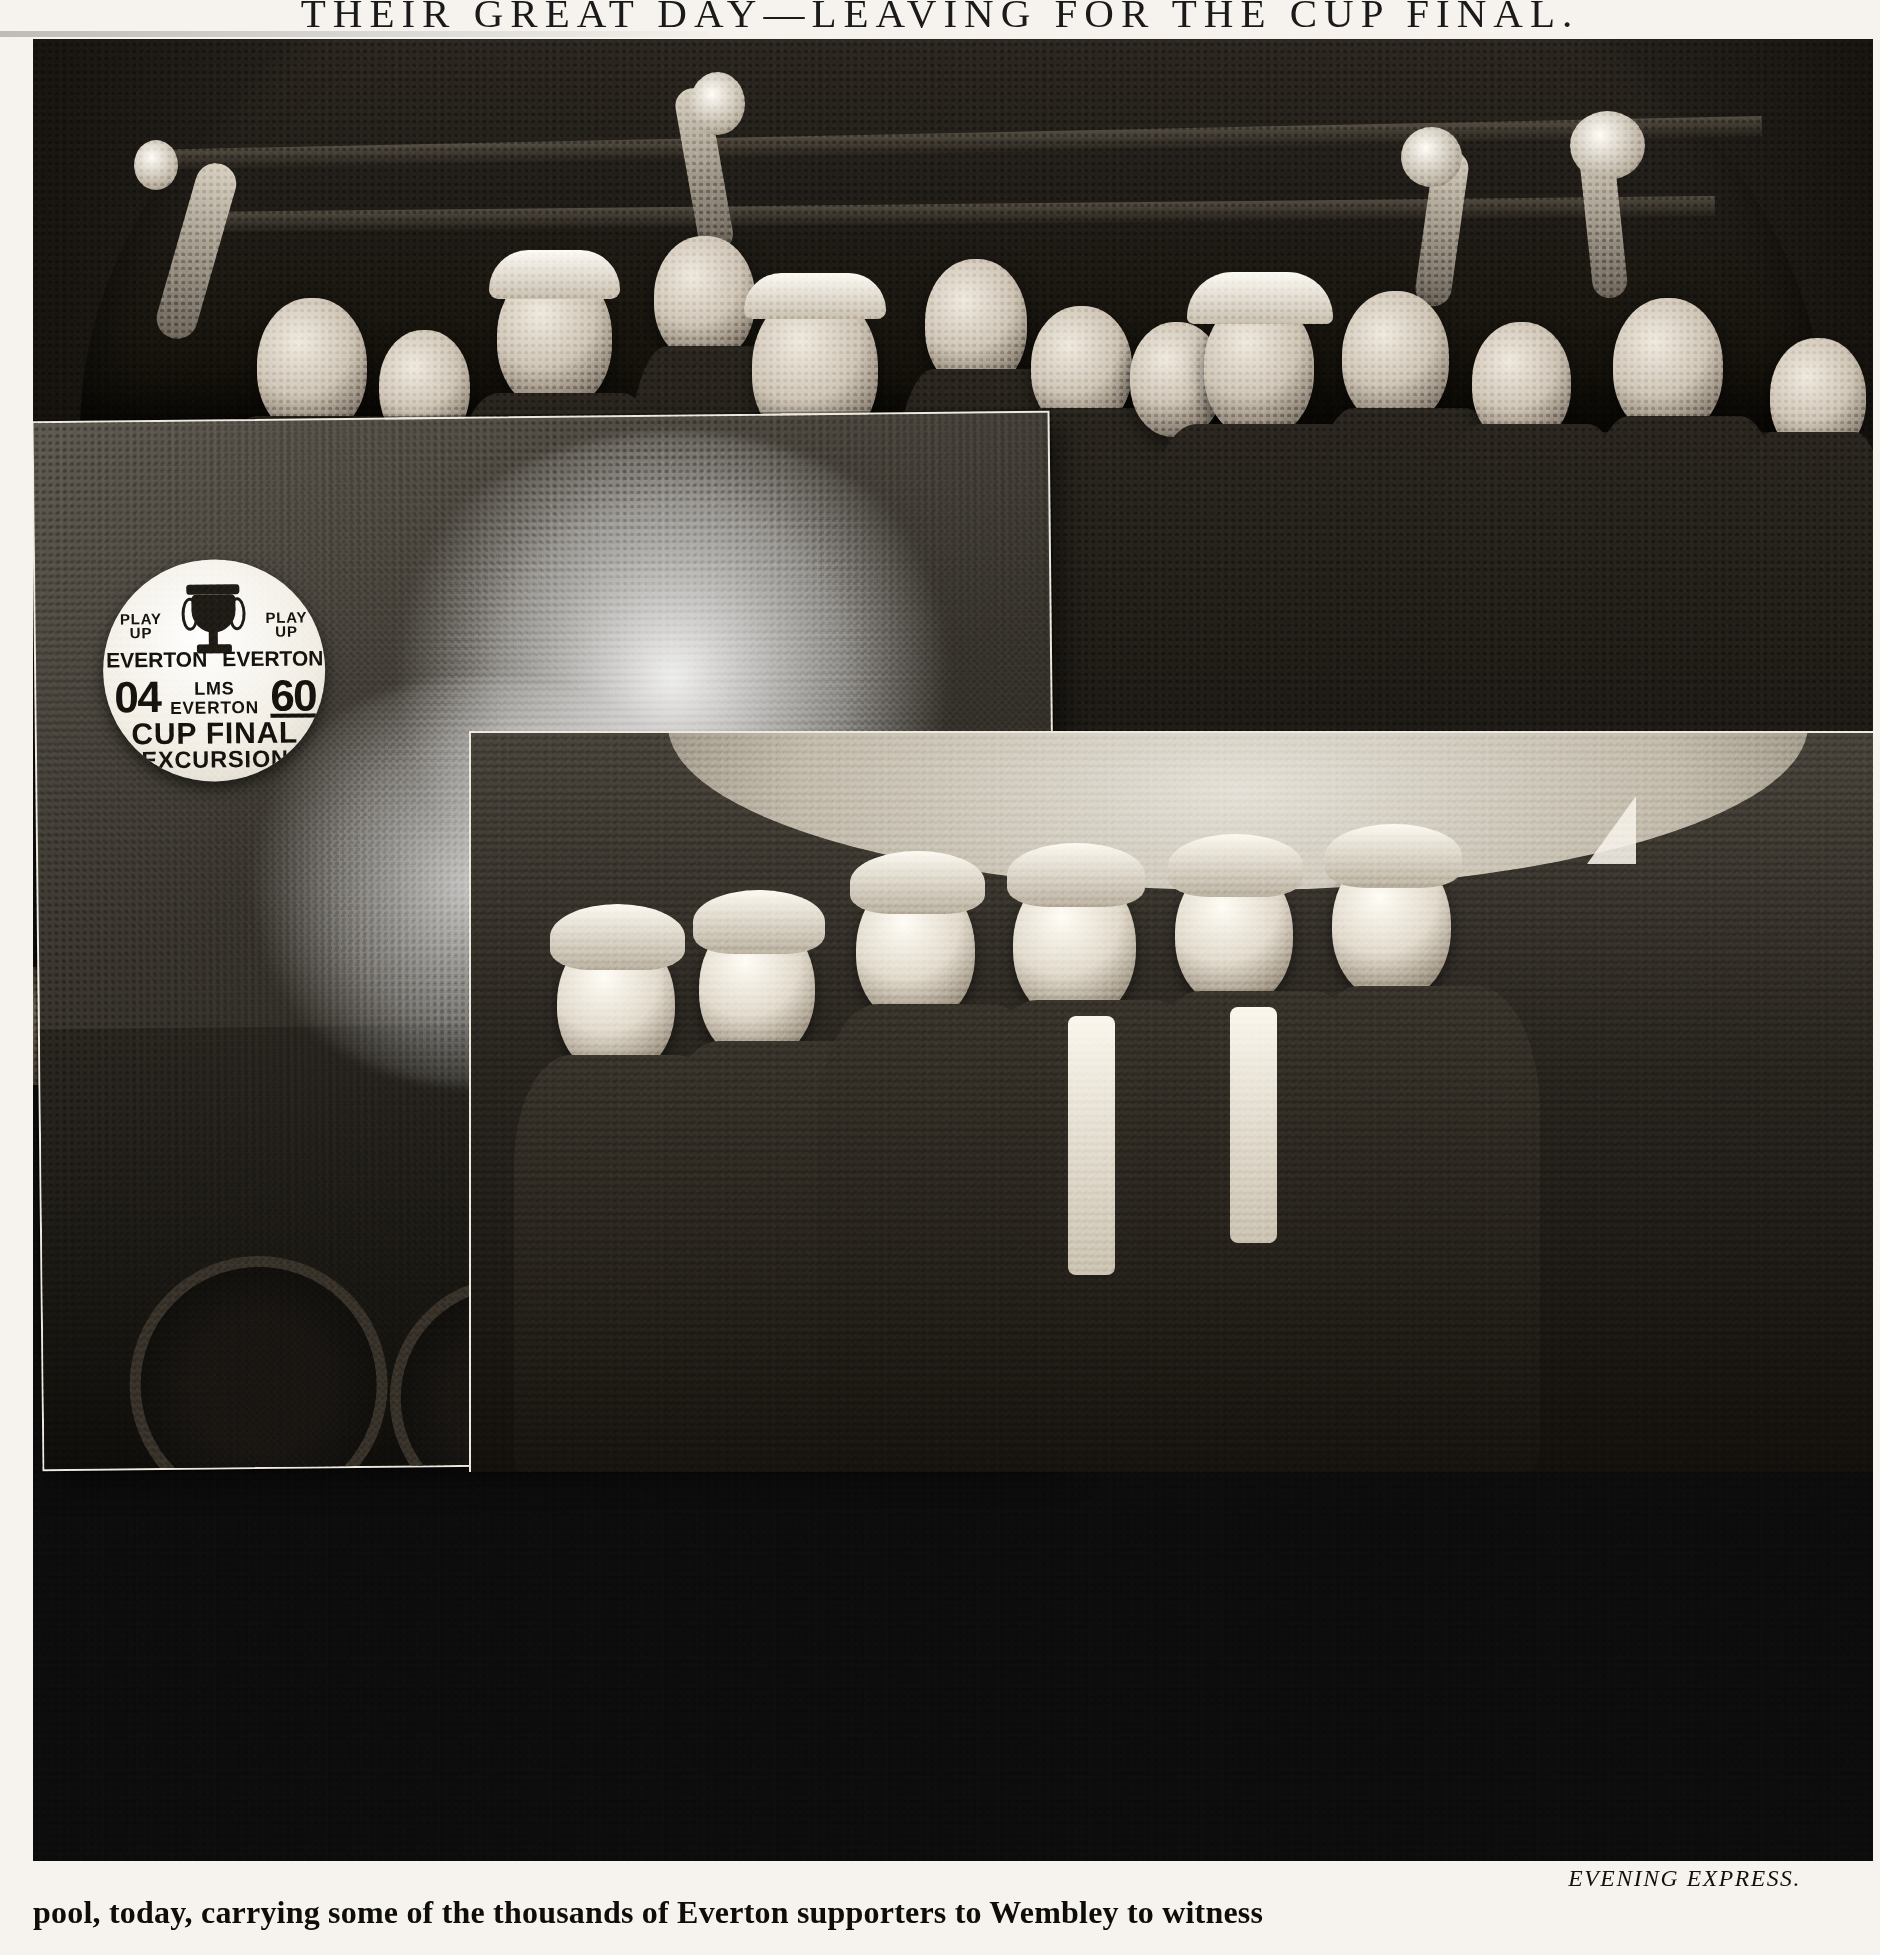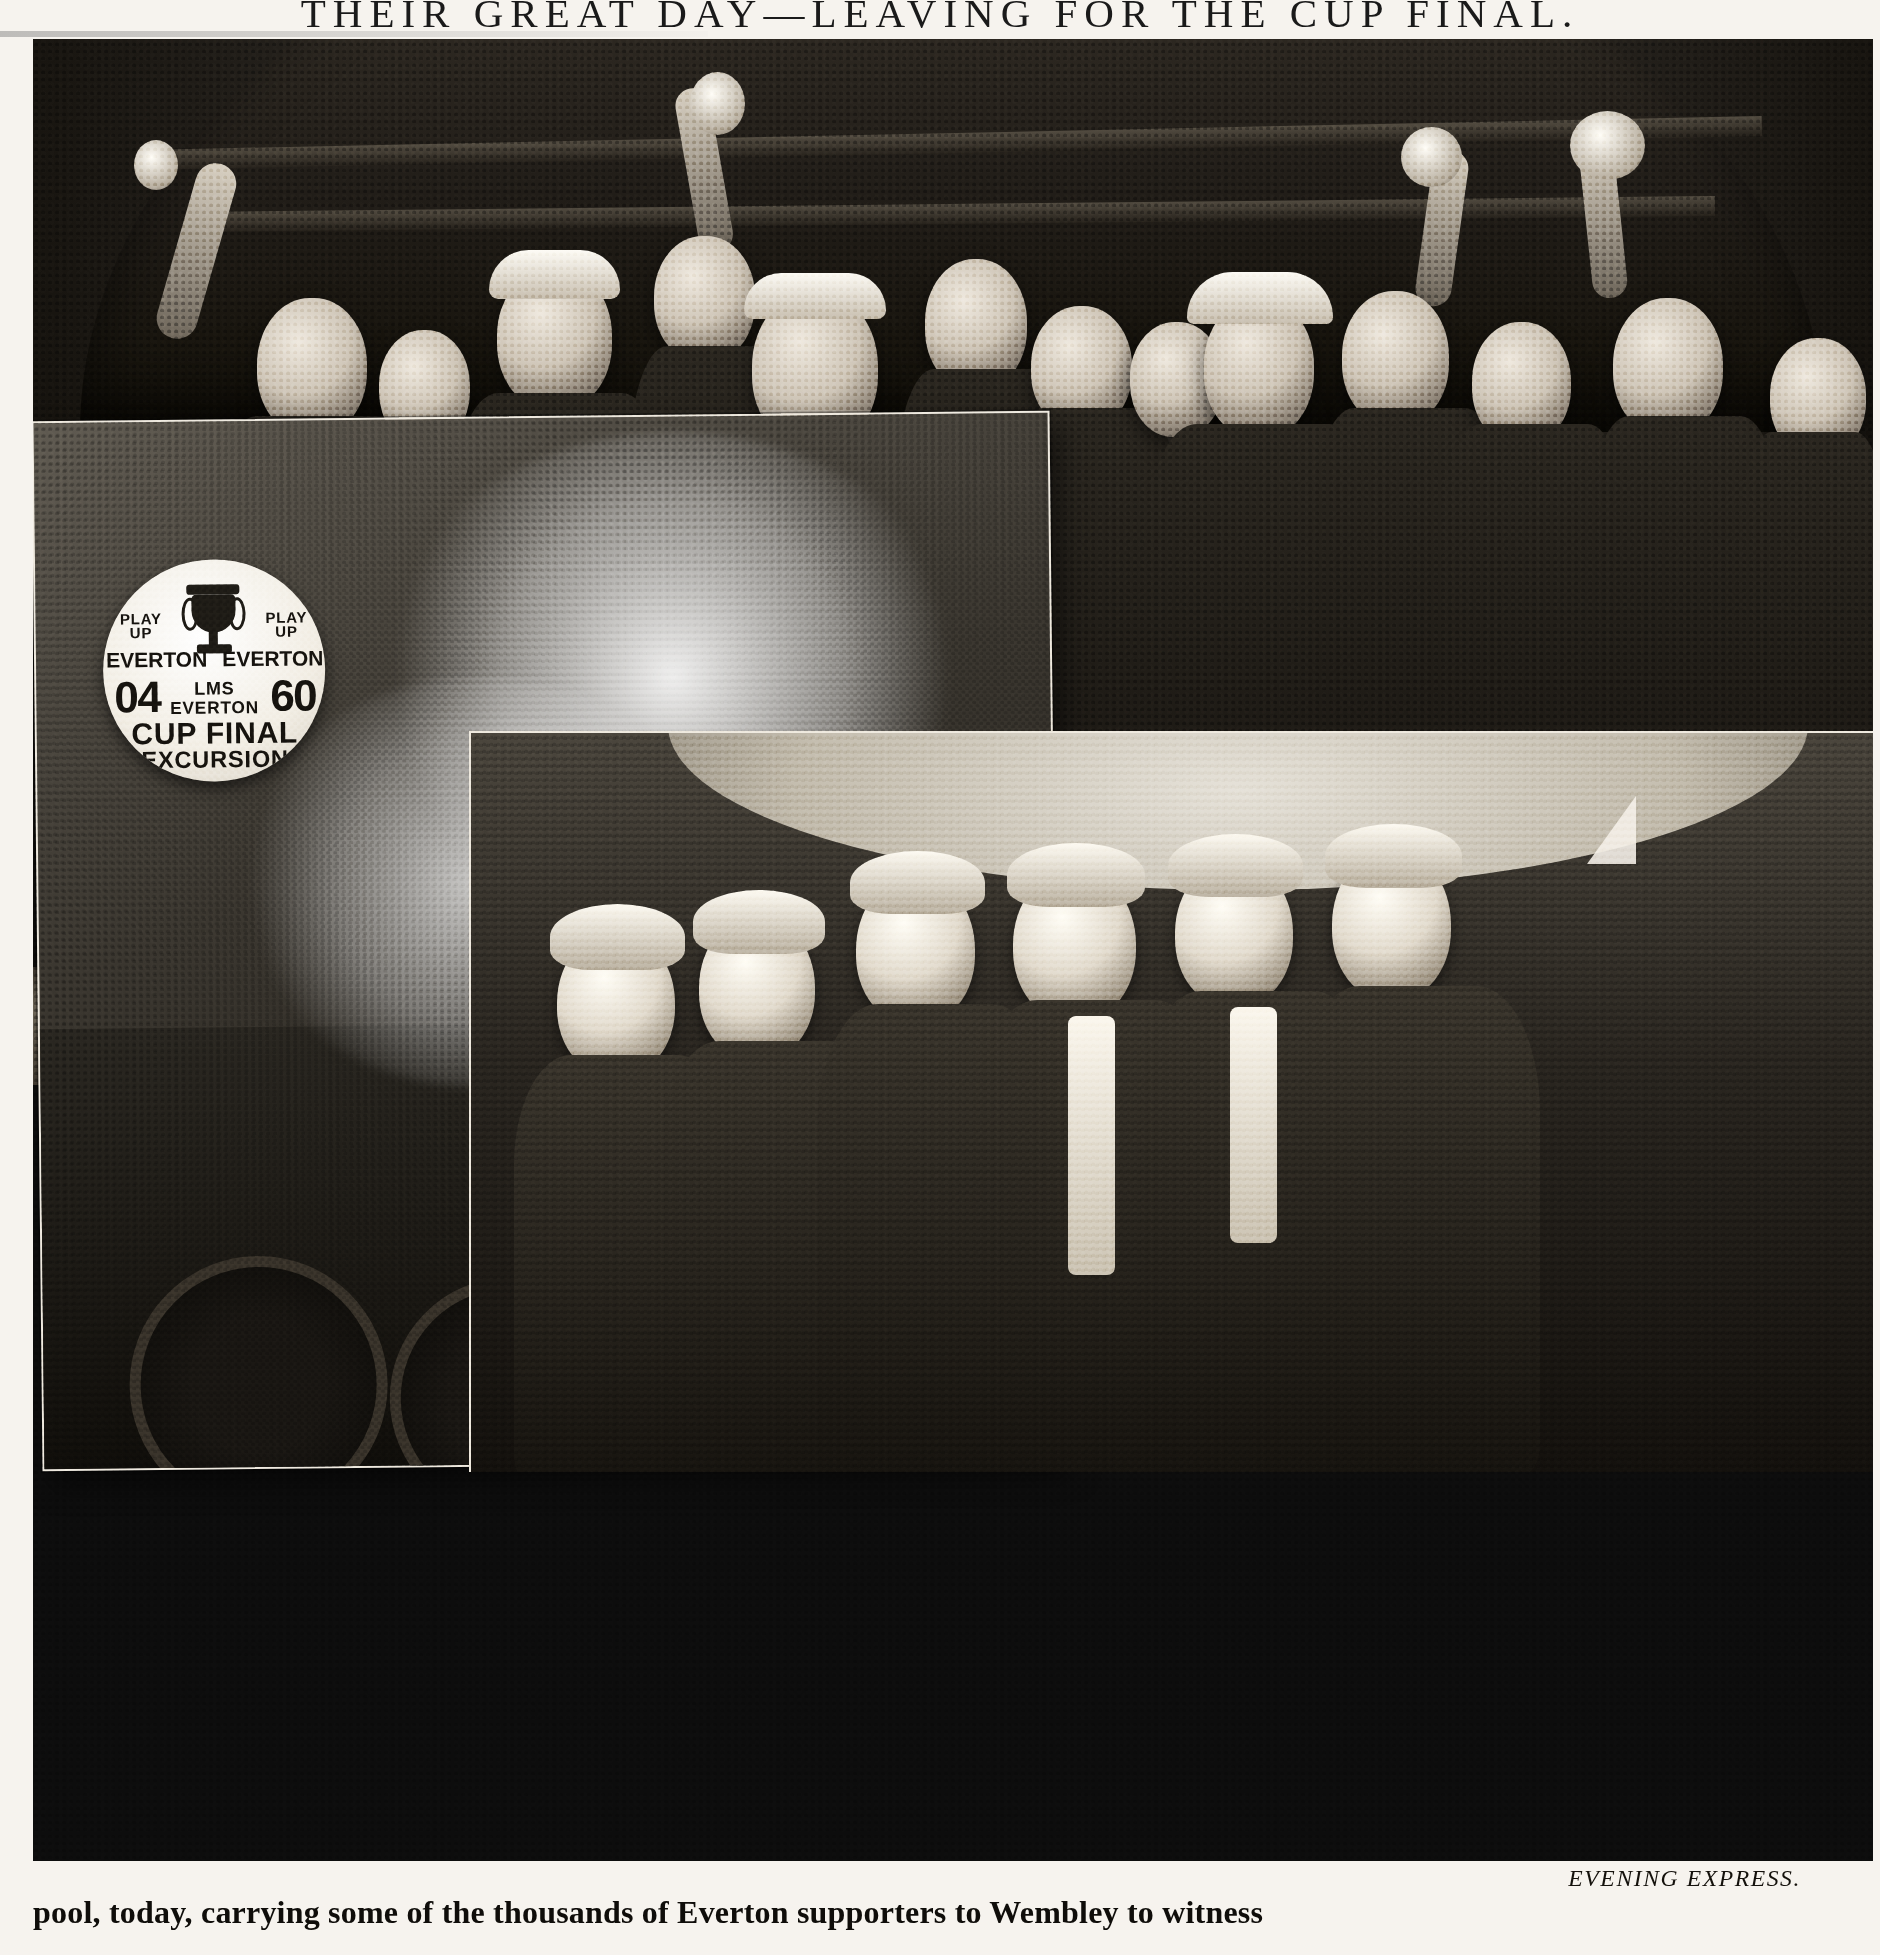--- a/index.html
+++ b/index.html
@@ -226,21 +226,21 @@
     position: absolute; top: 88px;
     font-size: 21px; font-weight: 700; letter-spacing: 0px;
   }
   .hb-team.l { left: 3.1px; }
   .hb-team.r { right: 1.6px; }
   .hb-num {
     position: absolute; top: 112px;
     font-size: 44px; font-weight: 700; letter-spacing: -1.6px;
   }
   .hb-num.l { left: 11px; }
-  .hb-num.r { right: 9.4px; }
+  .hb-num.r { right: 9.4px; text-decoration: underline; }
   .hb-lms {
     position: absolute; left: 50%; top: 119px; transform: translateX(-50%);
     font-size: 18px; font-weight: 700; letter-spacing: 0.8px;
   }
   .hb-special {
     position: absolute; left: 50%; top: 138px; transform: translateX(-50%);
     font-size: 17.3px; font-weight: 700; letter-spacing: 0.8px;
   }
   .hb-cupfinal {
     position: absolute; left: 50%; top: 157px; transform: translateX(-50%);

